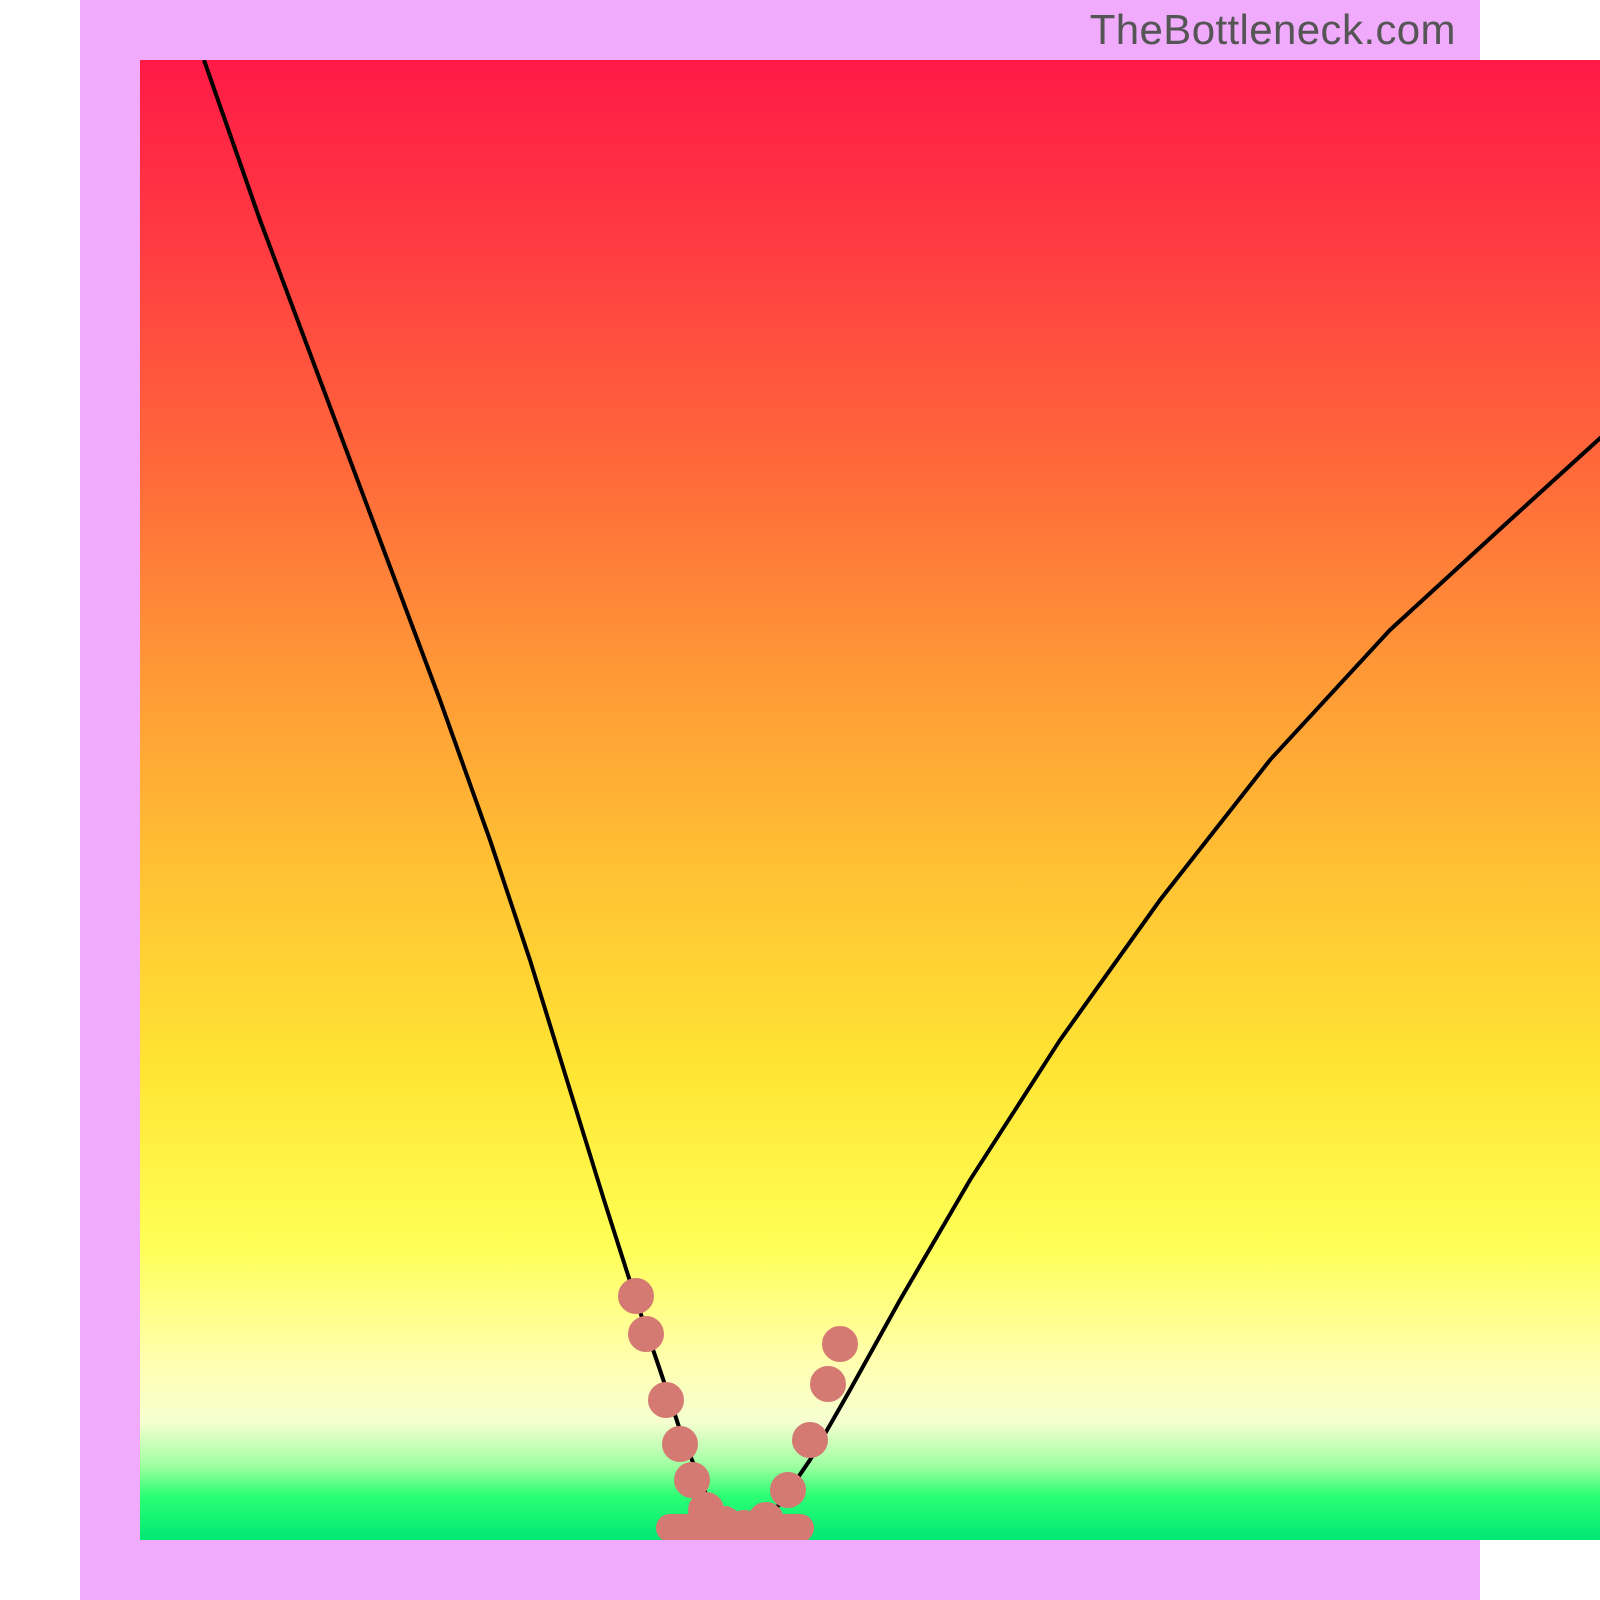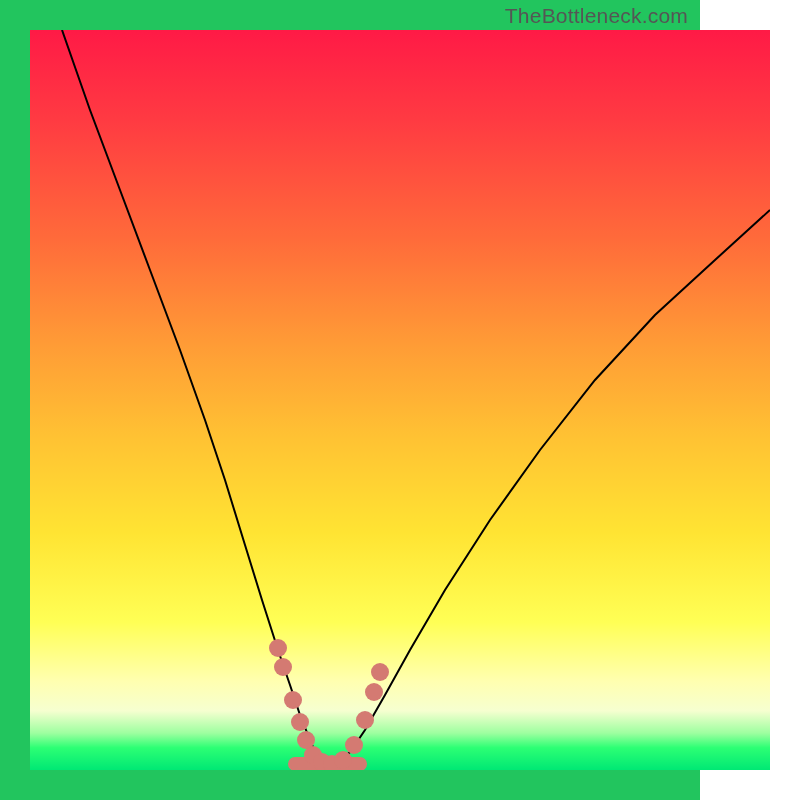--- a/index.html
+++ b/index.html
@@ -6,22 +6,23 @@
     margin: 0;
     padding: 0;
     width: 800px;
     height: 800px;
     overflow: hidden;
     font-family: Arial, Helvetica, sans-serif;
   }
   .frame {
     width: 700px;
     height: 800px;
-    background: #22c55e;
+    background: #f0abfc;
     position: relative;
+    margin-left: 40px;
   }
   .plot-area {
     position: absolute;
     left: 30px;
     top: 30px;
     width: 740px;
     height: 740px;
     overflow: hidden;
   }
   .gradient-bg {

